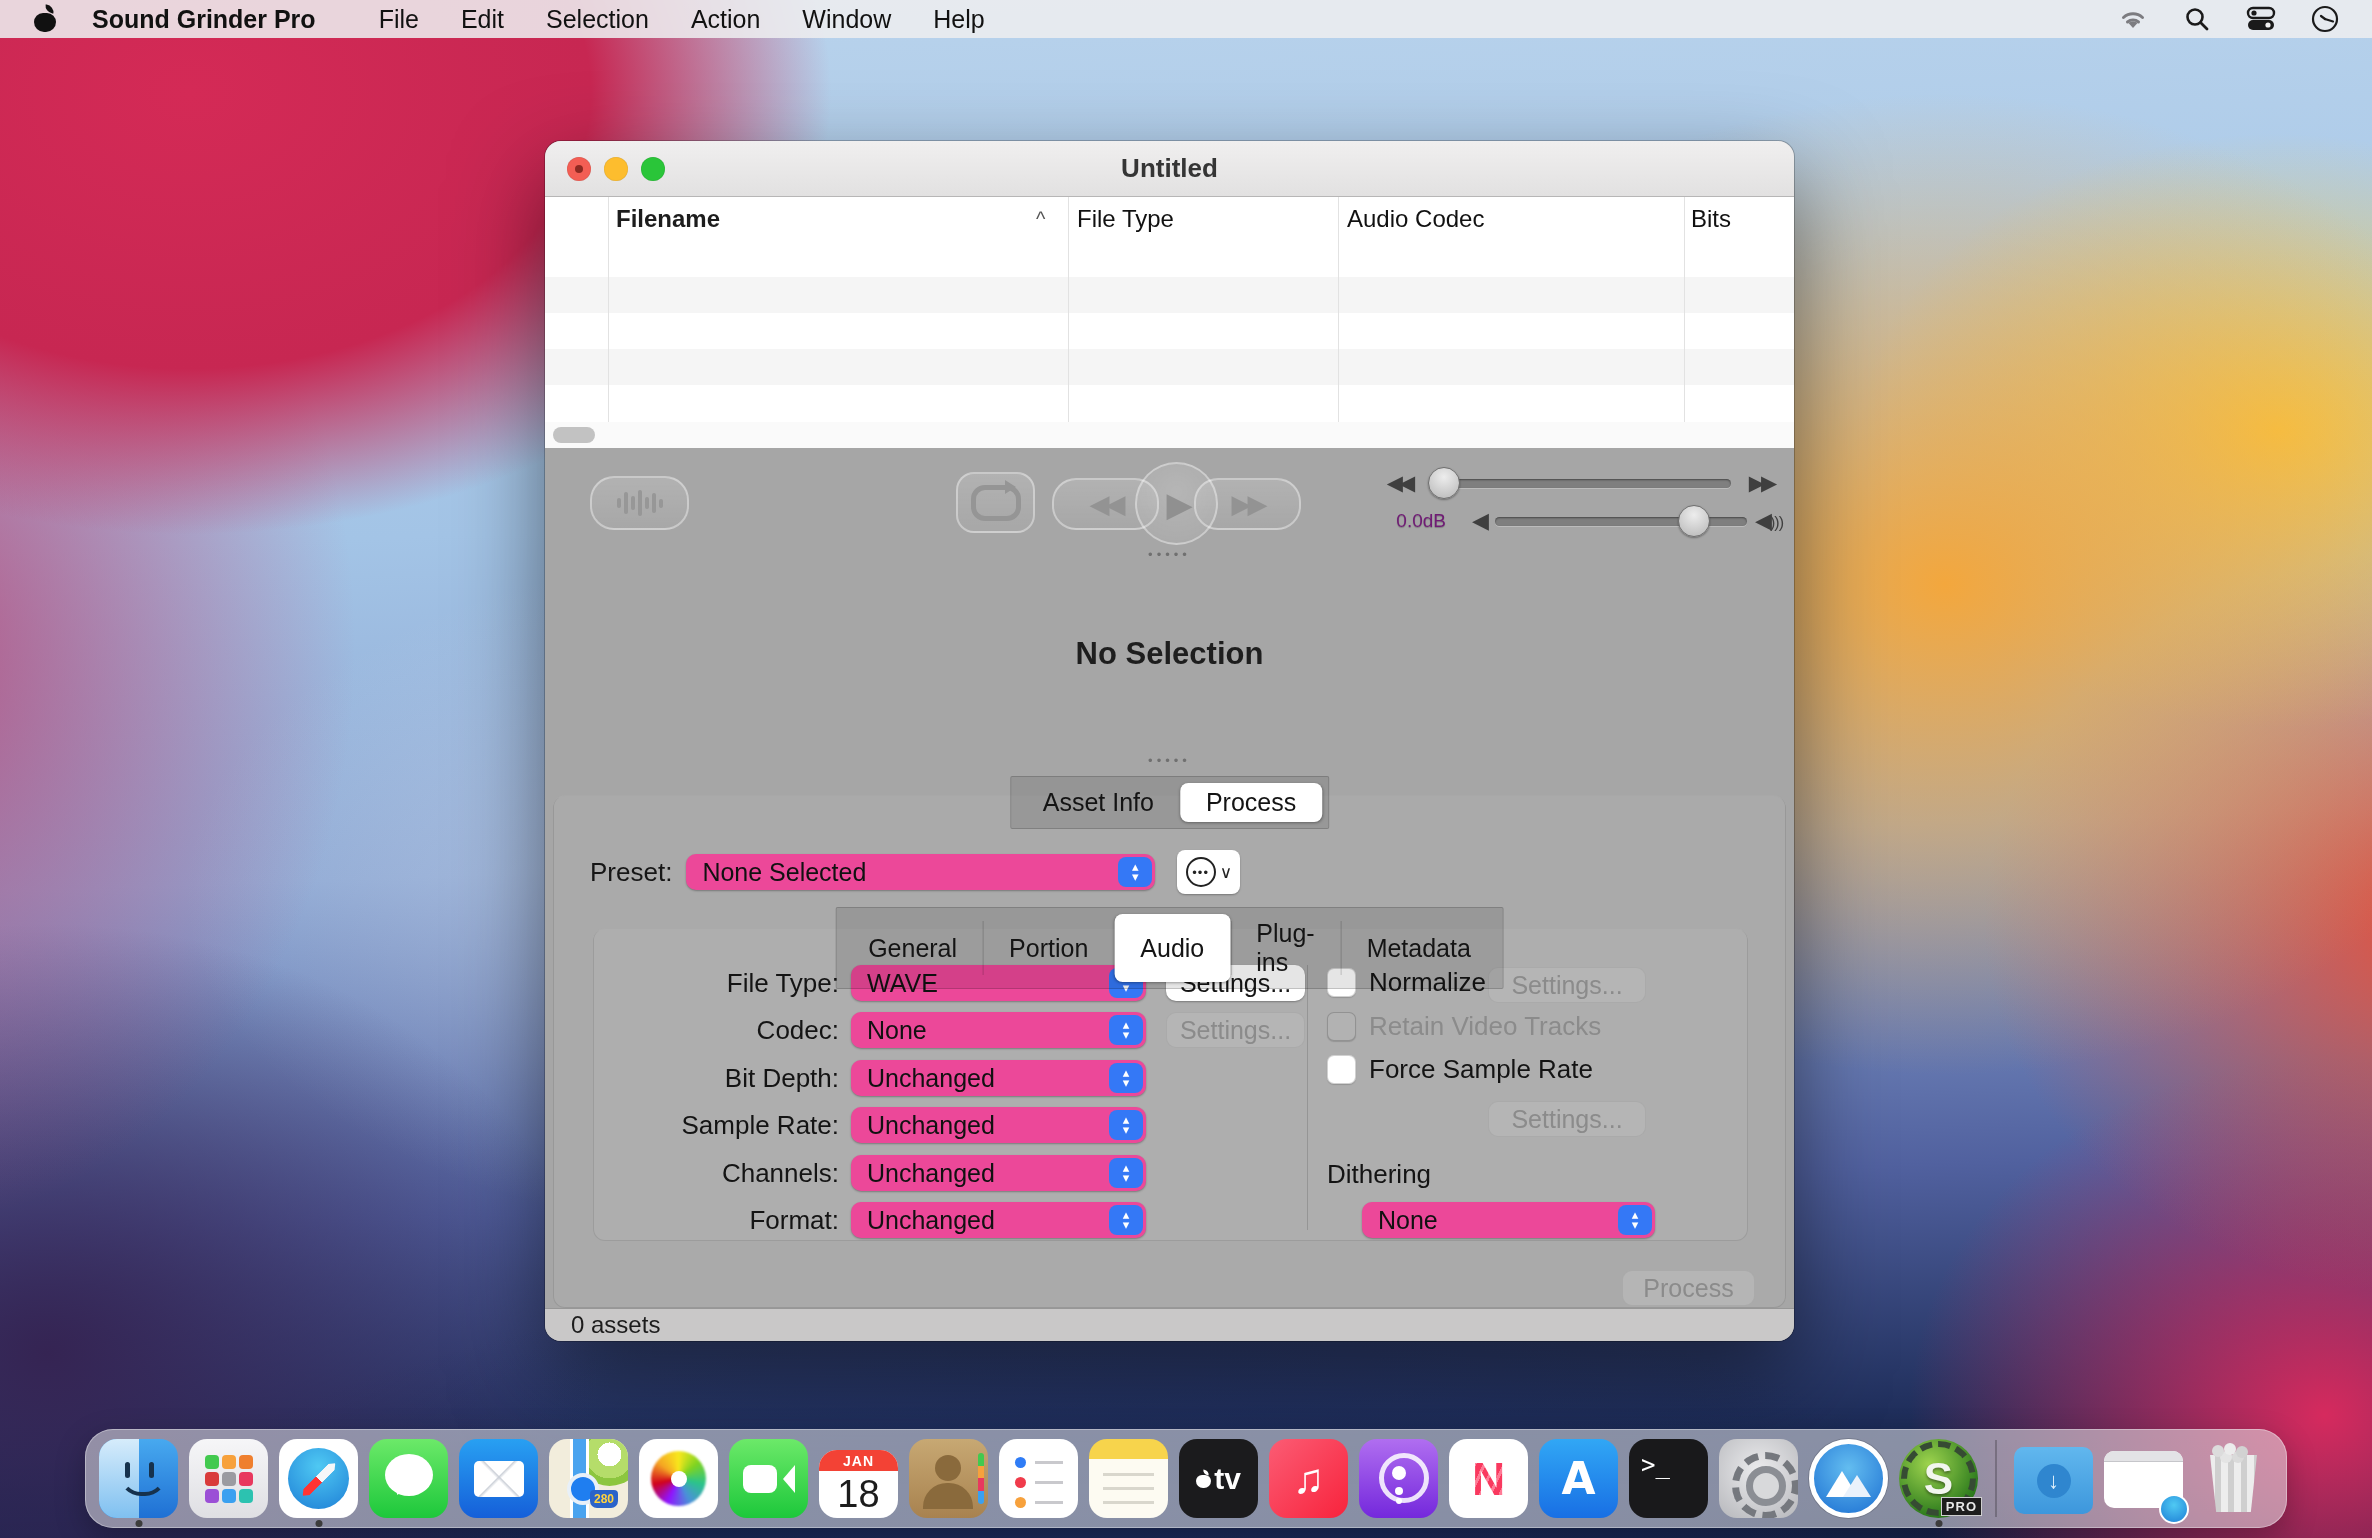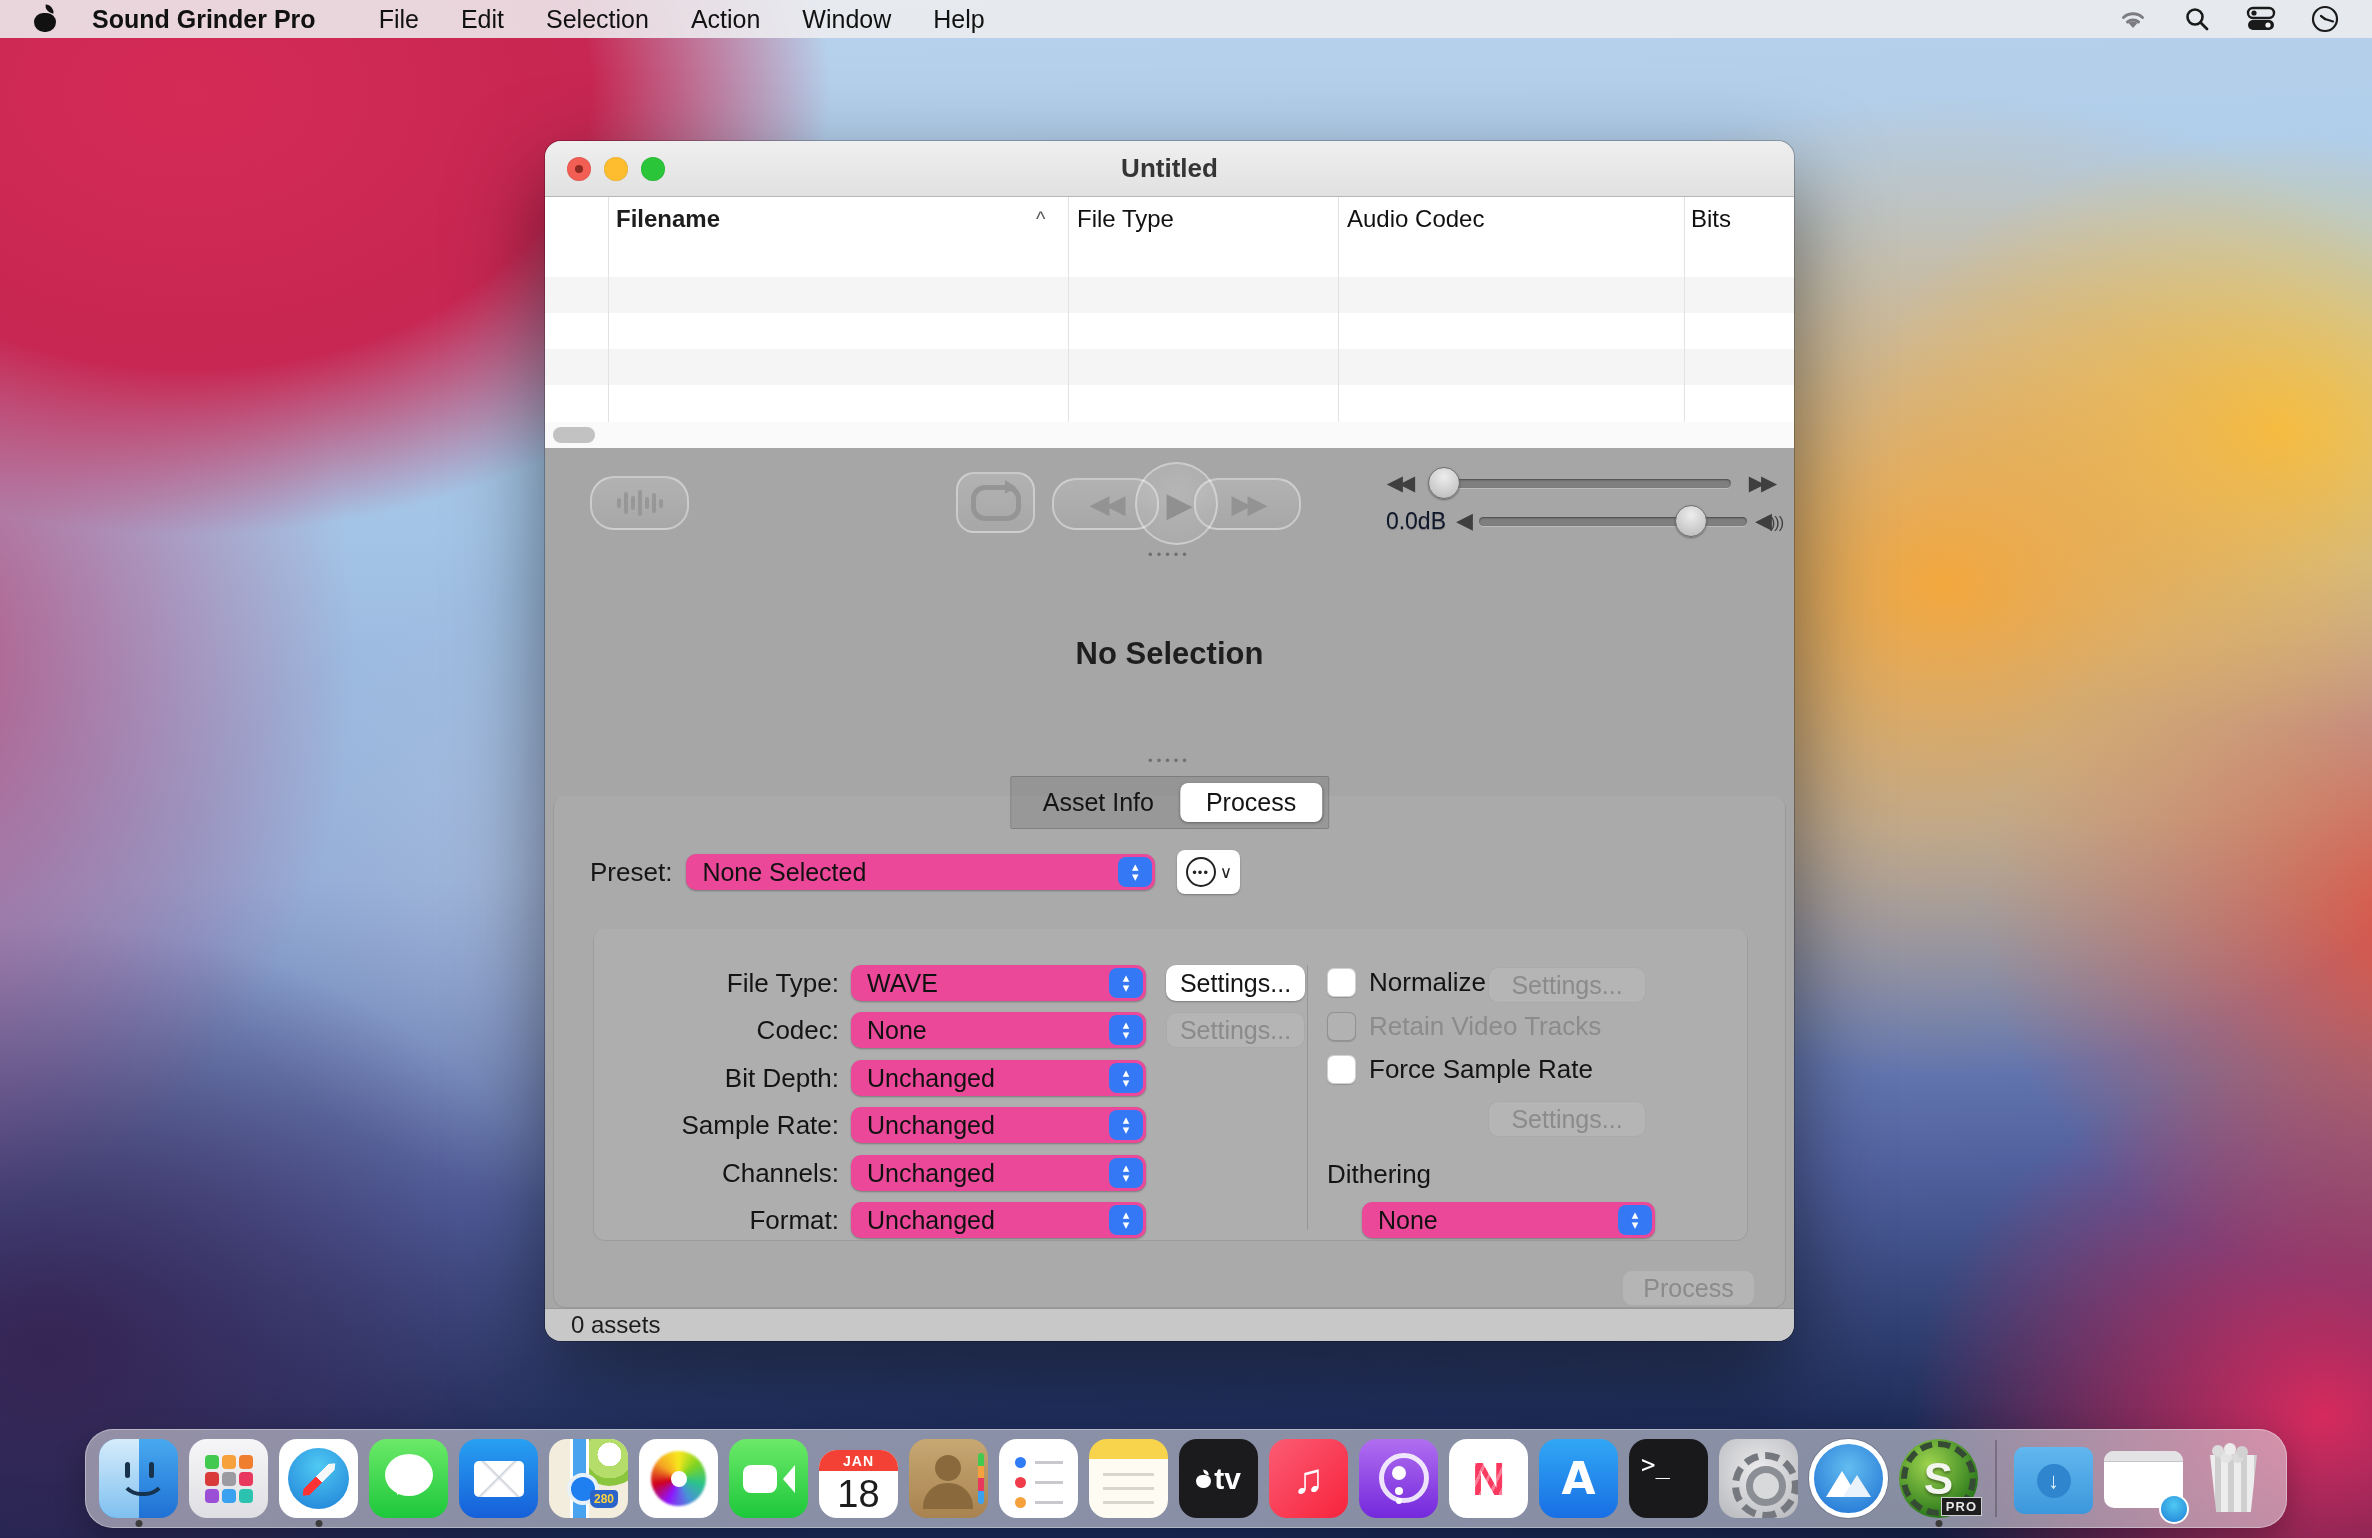--- a/index.html
+++ b/index.html
@@ -75,21 +75,21 @@
   .pillbtn{top:30px;height:48px;width:103px;font-size:26px;letter-spacing:-4px;color:#939393;}
   .rwbtn{left:507px;}
   .ffbtn{left:649px;}
   .playbtn{left:590px;top:14px;width:79px;height:79px;border-radius:50%;font-size:34px;z-index:2;
     background:radial-gradient(circle at 50% 35%,rgba(255,255,255,.18),rgba(255,255,255,.03));}
   .playbtn span{margin-left:6px;}
 
   .sliders{position:absolute;left:832px;top:16px;width:406px;}
   .slrow{display:flex;align-items:center;height:38px;gap:8px;color:#4e4e4e;}
   .sl-end{font-size:21px;letter-spacing:-4px;color:#3f3f3f;width:44px;text-align:center;flex:none;}
-  .voltext{font-size:23px;color:#0f172a;text-shadow:0 1px 1px rgba(0,0,0,.25);margin-right:2px;width:69px;text-align:right;flex:none;}
+  .voltext{font-size:19px;color:#701a75;text-shadow:0 1px 1px rgba(0,0,0,.25);margin-right:18px;width:69px;text-align:right;flex:none;}
   .track{position:relative;flex:1;height:9px;border-radius:5px;background:#7f7f7f;
     box-shadow:inset 0 1px 2px rgba(0,0,0,.45),0 1px 0 rgba(255,255,255,.25);}
   .thumb{position:absolute;top:50%;transform:translate(-50%,-50%);width:30px;height:30px;border-radius:50%;
     background:radial-gradient(circle at 50% 30%,#ededed,#b6b6b6);border:1px solid #6f6f6f;box-shadow:0 1px 2px rgba(0,0,0,.35);}
   .spk{font-size:22px;color:#3f3f3f;flex:none;letter-spacing:-2px;}
   .spk small{font-size:16px;letter-spacing:-1px;}
 
   .handle{position:absolute;left:0;right:0;text-align:center;font-size:13px;letter-spacing:4px;color:#707070;}
   .nosel{position:absolute;left:0;right:0;top:493px;text-align:center;font-size:31px;font-weight:bold;color:#1e1e1e;}
 
@@ -386,20 +386,27 @@
             <span>▴</span>
               <span>▾</span>
           </span>
         </div>
         <div class="actbtn">
           <span class="ellipse-ico">•••</span>
           <span class="chevdown">∨</span>
         </div>
       </div>
 
+      <div class="seg" style="top:459px;">
+        <span class="segitem">General</span>
+        <span class="segitem">Portion</span>
+        <span class="segitem sel">Audio</span>
+        <span class="segitem">Plug-ins</span>
+        <span class="segitem">Metadata</span>
+      </div>
 
       <div class="frow" style="left:42px;top:517px;">
         <span class="flabel">File Type:</span>
         <div class="popup fpopup">
           <span>WAVE</span>
           <span class="caps">
               <span>▴</span>
               <span>▾</span>
             </span>
         </div>

